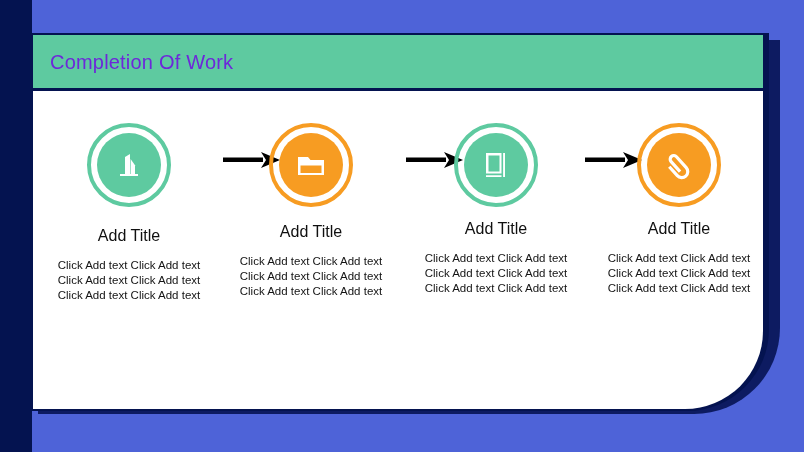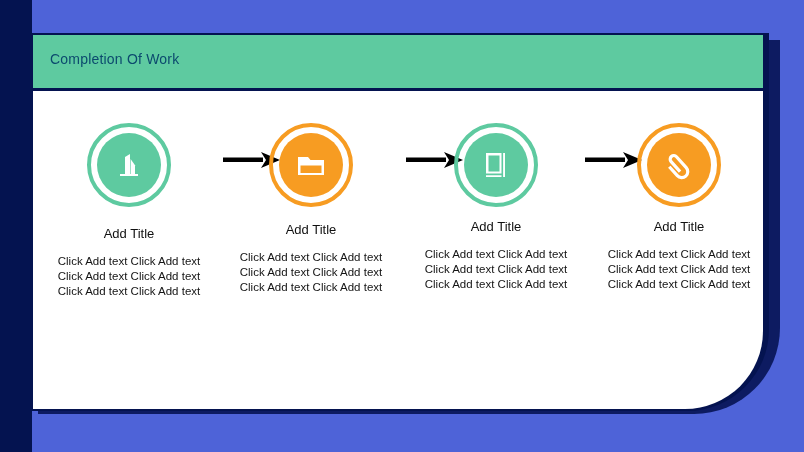--- a/index.html
+++ b/index.html
@@ -73,22 +73,22 @@
     width: 730px;
     height: 53px;
     background: #5ecaa0;
     box-sizing: border-box;
   }
 
   .card-header-title {
     position: absolute;
     left: 17px;
     top: 16px;
-    color: #0c4a6e;
-    font-size: 14px;
+    color: #6d28d9;
+    font-size: 20px;
     letter-spacing: 0.2px;
     white-space: nowrap;
   }
 
   .header-rule {
     position: absolute;
     left: 0;
     top: 53px;
     width: 730px;
     height: 3px;
@@ -162,21 +162,21 @@
     align-items: center;
     justify-content: center;
   }
   .glyph svg { display: block; }
 
   .c-teal   { color: #5ecaa0; }
   .c-orange { color: #f79c22; }
 
   .step-title {
     margin-top: 14px;
-    font-size: 13px;
+    font-size: 16px;
     color: #101010;
     line-height: 1.1;
   }
   .step-0 .step-title { margin-top: 20px; }
   .step-1 .step-title { margin-top: 16px; }
   .step-2 .step-title { margin-top: 13px; }
   .step-3 .step-title { margin-top: 13px; }
 
   .step-body {
     margin-top: 13px;

